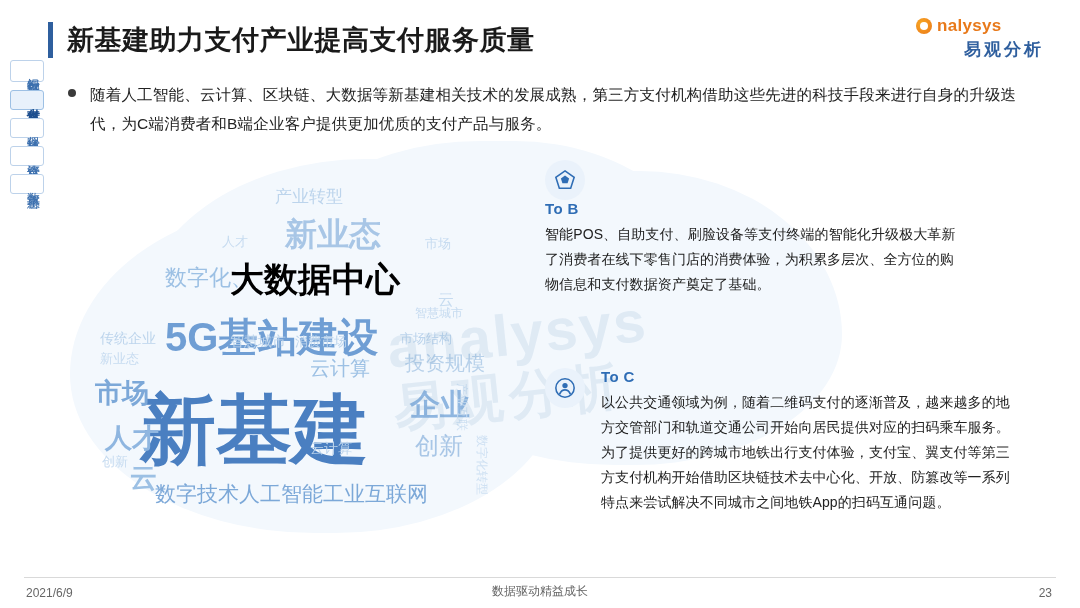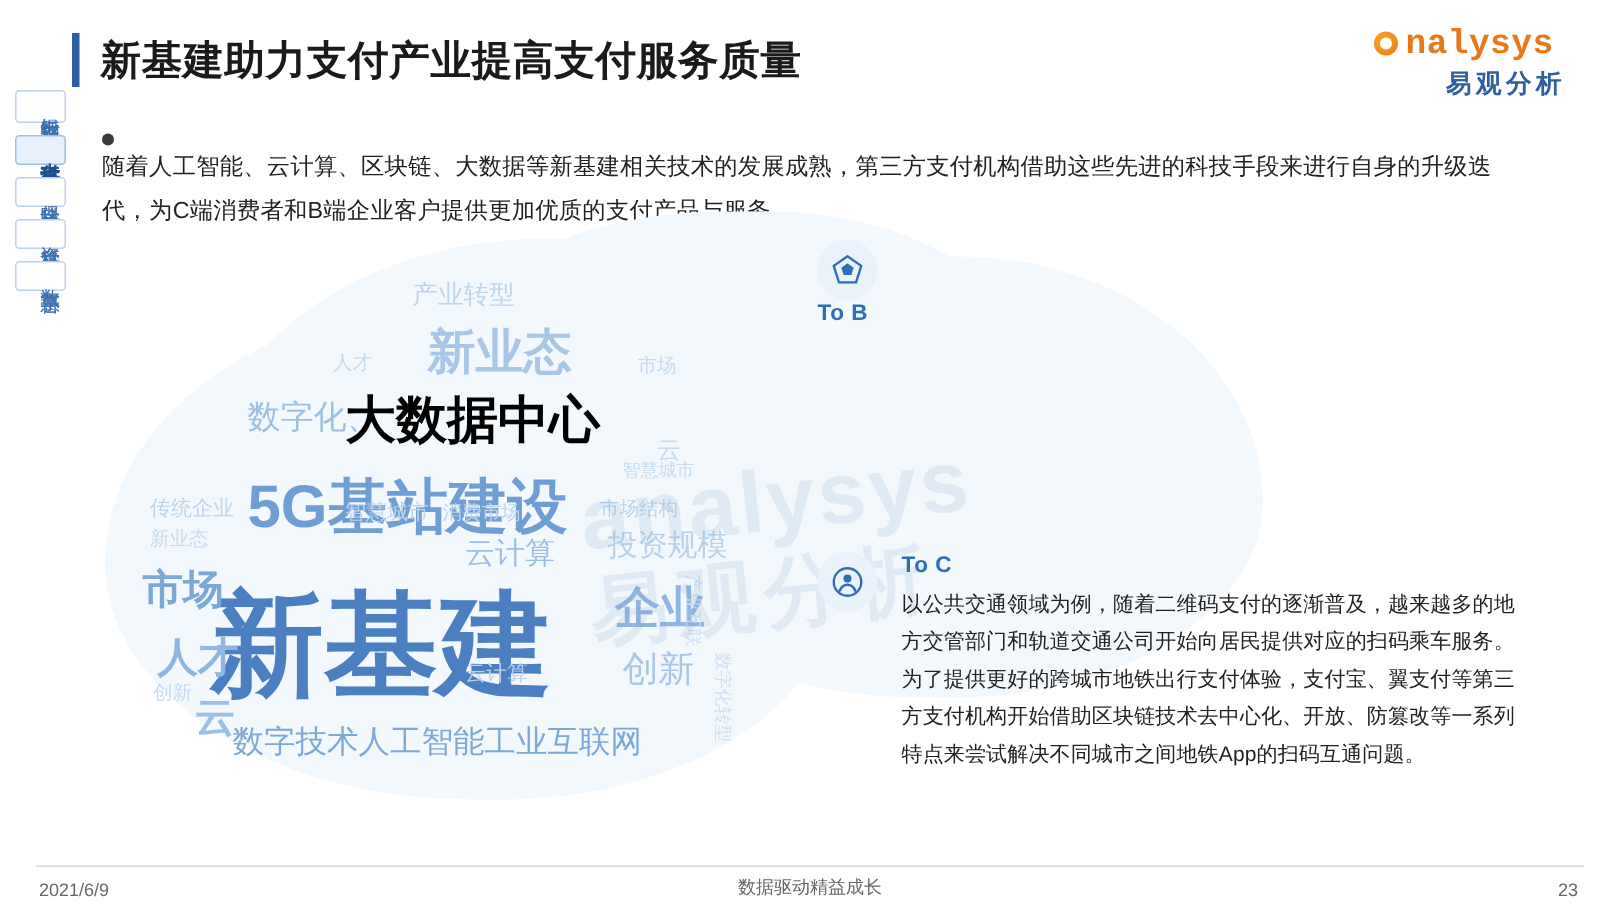--- a/index.html
+++ b/index.html
@@ -53,25 +53,25 @@
   }
   .logo-mark::after {
     content: "";
     position: absolute;
     left: 4px; top: 4px;
     width: 8px; height: 8px;
     border-radius: 50%;
     background: #ffffff;
   }
   .logo-word {
-    font-size: 23px;
+    font-size: 17px;
     color: #e8791a;
     font-weight: bold;
     letter-spacing: 0.3px;
-    font-family: Liberation Mono, monospace;
+    font-family: Liberation Sans, sans-serif;
   }
   .logo-cn {
     margin-top: 2px;
     font-size: 17px;
     color: #2f5f9e;
     font-weight: bold;
     letter-spacing: 3px;
     text-align: right;
     padding-right: 2px;
   }
@@ -106,21 +106,20 @@
     font-weight: bold;
   }
 
   
   .bullet-block {
     position: absolute;
     left: 68px; top: 80px;
     width: 950px;
     display: flex;
     align-items: flex-start;
-    flex-direction: column;
   }
   .bullet-dot {
     width: 8px; height: 8px;
     border-radius: 50%;
     background: #3a3a3a;
     margin-top: 9px;
     margin-right: 14px;
     flex: none;
   }
   .bullet-text {
@@ -296,20 +295,21 @@
 
   <div class="card card-b">
     <div class="card-icon">
       <svg width="22" height="22" viewBox="0 0 24 24" aria-hidden="true">
         <path d="M12 2 L22 9 L18.2 21 H5.8 L2 9 Z" fill="none" stroke="#2f6db5" stroke-width="1.7"></path>
         <path d="M12 7 L16.5 10.3 L14.8 15.6 H9.2 L7.5 10.3 Z" fill="#2f6db5"></path>
       </svg>
     </div>
     <div class="card-body">
       <div class="card-title">To B</div>
+      <div class="card-para">智能POS、自助支付、刷脸设备等支付终端的智能化升级极大革新了消费者在线下零售门店的消费体验，为积累多层次、全方位的购物信息和支付数据资产奠定了基础。</div>
     </div>
   </div>
 
   <div class="card card-c">
     <div class="card-icon">
       <svg width="22" height="22" viewBox="0 0 24 24" aria-hidden="true">
         <circle cx="12" cy="12" r="10" fill="none" stroke="#2f6db5" stroke-width="1.7"></circle>
         <circle cx="12" cy="9.4" r="2.9" fill="#2f6db5"></circle>
         <path d="M6.4 18.2c1.2-2.8 3.2-4.2 5.6-4.2s4.4 1.4 5.6 4.2" fill="none" stroke="#2f6db5" stroke-width="1.9" stroke-linecap="round"></path>
       </svg>

